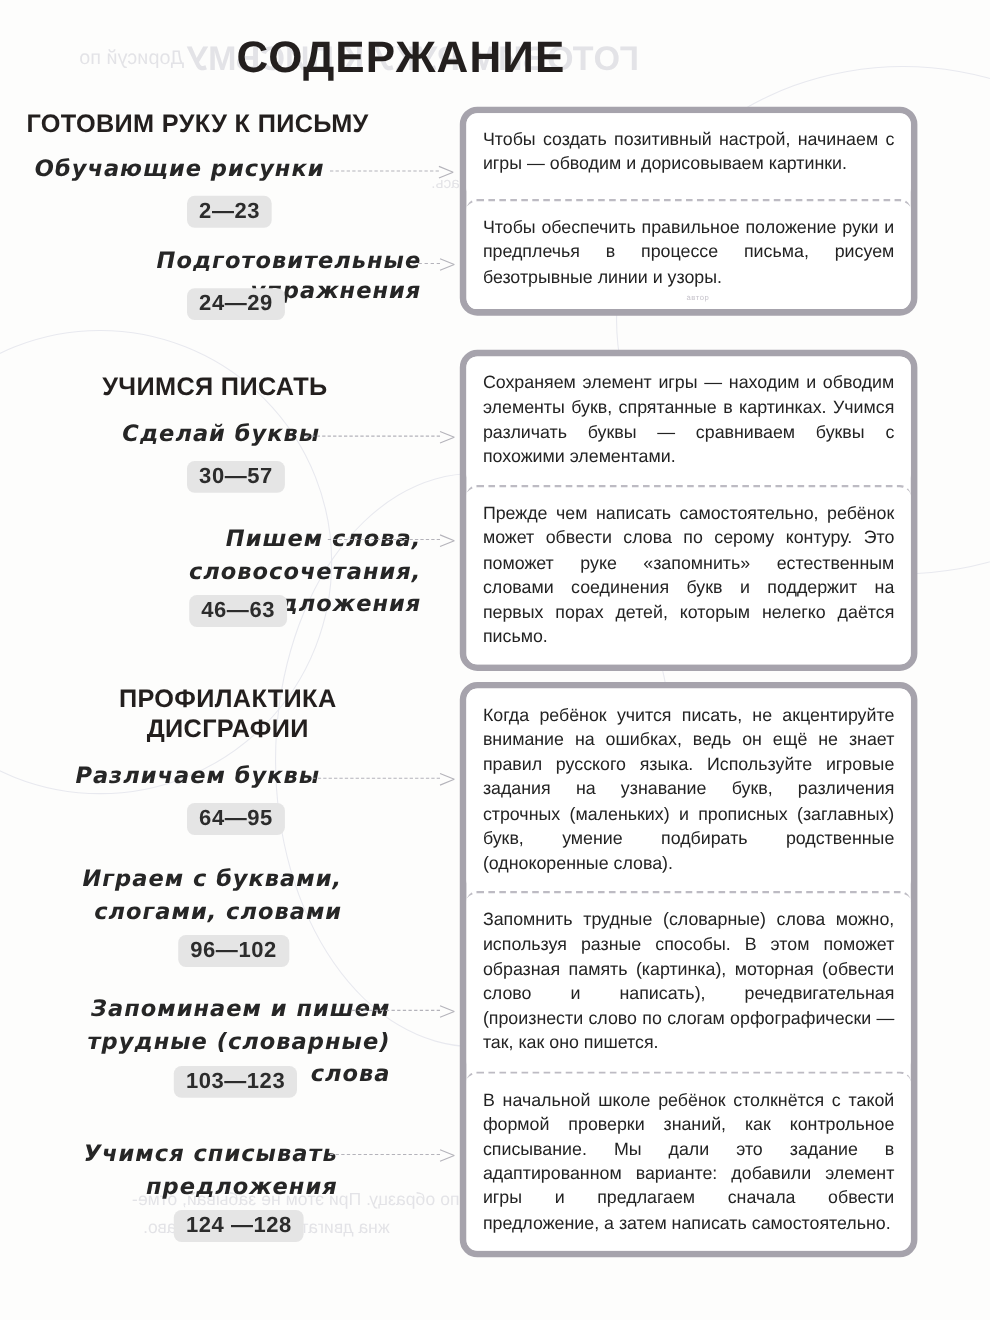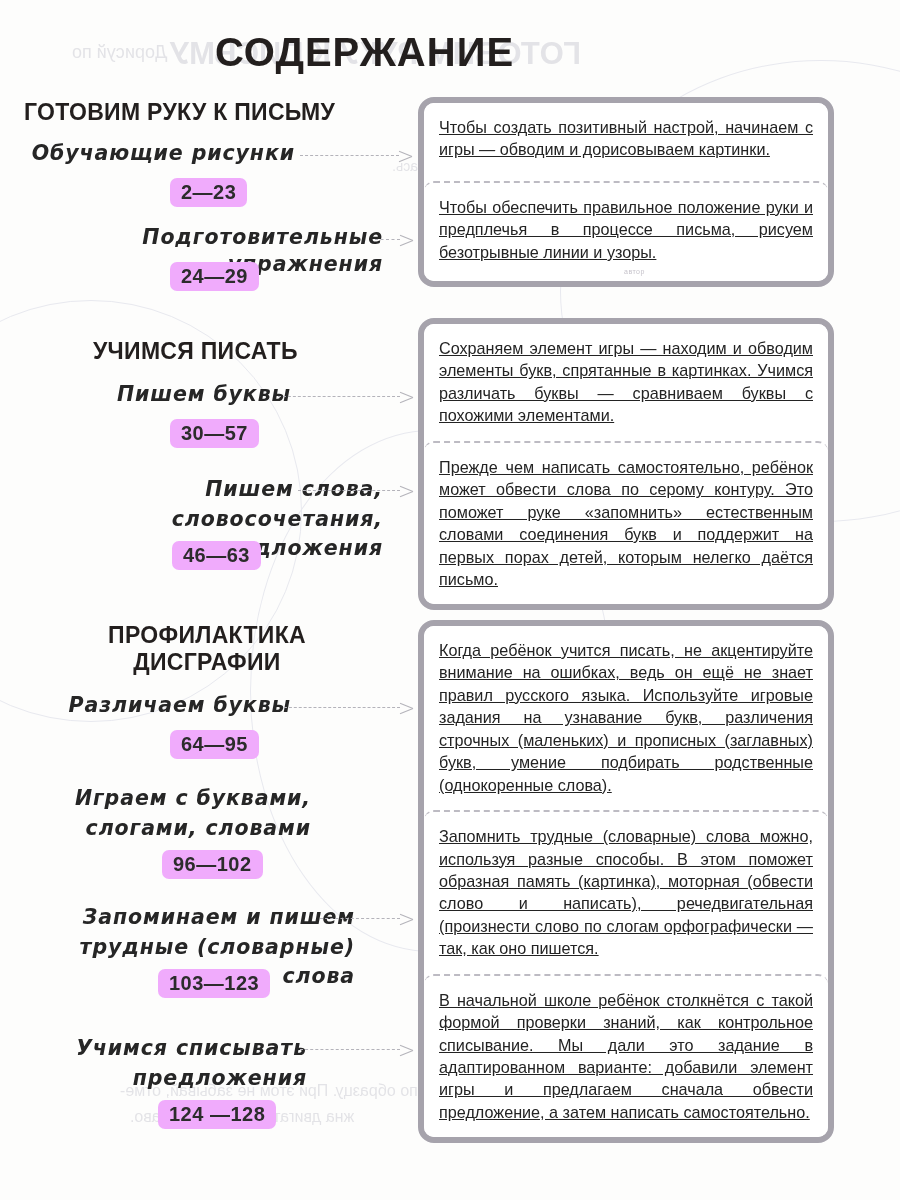--- a/index.html
+++ b/index.html
@@ -75,21 +75,21 @@
     font-size: 20.5px;
     font-weight: 600;
     color: #262626;
     letter-spacing: .9px;
     line-height: 1.34;
     white-space: pre-line;
     text-align: right;
   }
   .pages {
     position: absolute;
-    background: #f0abfc;
+    background: #e5e5e5;
     border-radius: 7px;
     padding: 2px 11px 3px 11px;
     font-size: 20px;
     font-weight: bold;
     color: #2c2c2c;
     letter-spacing: .5px;
     line-height: 1.22;
   }
 
   
@@ -148,21 +148,20 @@
     border-top: 2px dashed #bdbbc3;
   }
   .box p {
     margin: 0;
     font-size: 16.2px;
     line-height: 1.385;
     color: #232323;
     text-align: justify;
     text-justify: inter-word;
     hyphens: manual;
-    text-decoration: underline;
   }
 
   
   .mini-mark {
     position: absolute;
     left: 200px;
     bottom: 6px;
     font-size: 7px;
     color: #c6c3cb;
     letter-spacing: .5px;
@@ -191,21 +190,21 @@
     <div class="sec-head" style="left:24px; top:99px;">ГОТОВИМ РУКУ К ПИСЬМУ</div>
 
     <div class="entry-label" style="right:120px; top:140px;">Обучающие рисунки</div>
     <div class="pages" style="left:170px; top:178px;">2—23</div>
 
     <div class="entry-label" style="right:32px; top:224px;">Подготовительные упражнения</div>
     <div class="pages" style="left:170px; top:262px;">24—29</div>
 
     <div class="sec-head" style="left:93px; top:338px;">УЧИМСЯ ПИСАТЬ</div>
 
-    <div class="entry-label" style="right:124px; top:381px;">Пишем буквы</div>
+    <div class="entry-label" style="right:124px; top:381px;">Сделай буквы</div>
     <div class="pages" style="left:170px; top:419px;">30—57</div>
 
     <div class="entry-label" style="right:32px; top:475px; line-height:1.45;">Пишем слова,
 словосочетания, предложения</div>
     <div class="pages" style="left:172px; top:541px;">46—63</div>
 
     <div class="sec-head" style="left:92px; top:622px; text-align:center; width:230px;">ПРОФИЛАКТИКА
 ДИСГРАФИИ</div>
 
     <div class="entry-label" style="right:124px; top:692px;">Различаем буквы</div>

